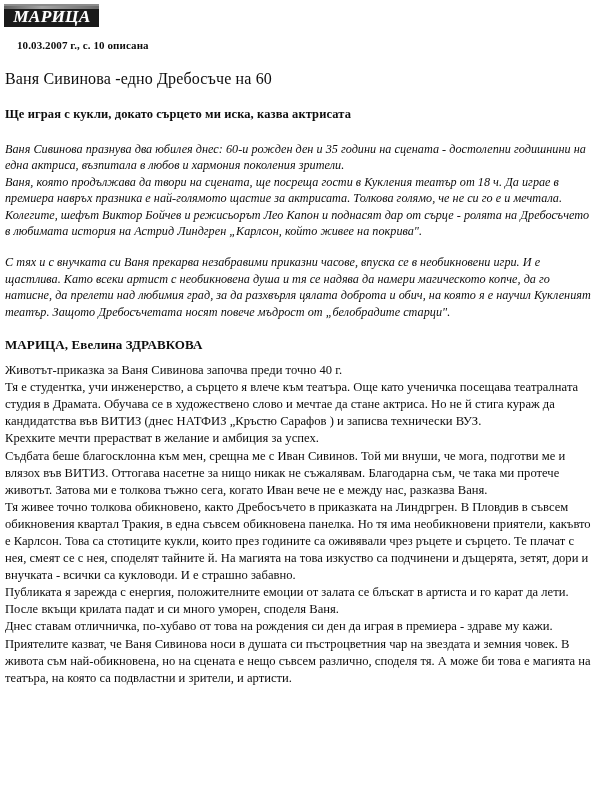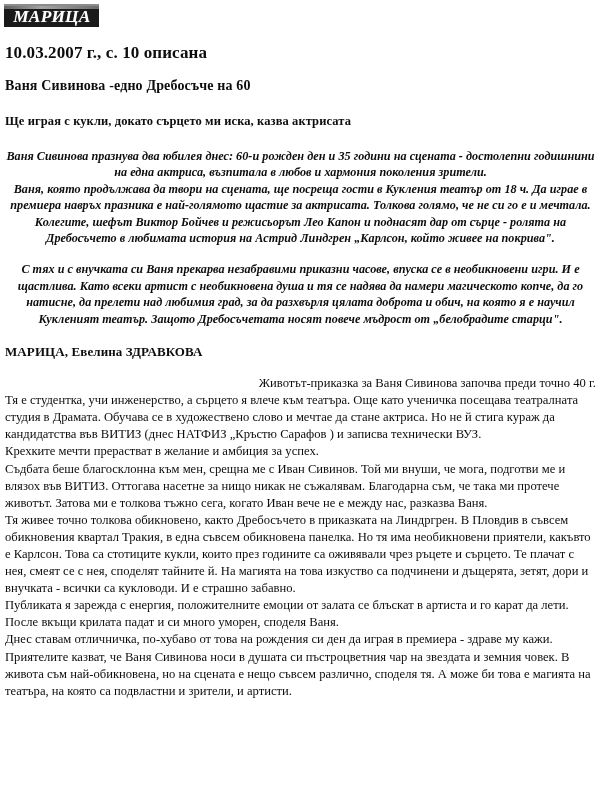--- a/index.html
+++ b/index.html
@@ -21,21 +21,21 @@
     height: 800px;
     box-sizing: border-box;
     padding: 2px 4px 0 4px;
     position: relative;
   }
 
   
   .masthead {
     position: relative;
     height: 27px;
-    margin-bottom: 16px;
+    margin-bottom: 9px;
   }
   .logo-block {
     position: absolute;
     left: 0;
     top: 2px;
     width: 95px;
     height: 23px;
     background: #1a1a1a;
     border-top: 2px solid #8c8c8c;
     box-sizing: border-box;
@@ -59,51 +59,51 @@
     font-style: italic;
     font-size: 17px;
     letter-spacing: 0.2px;
     line-height: 1;
     transform: scaleX(1.02);
     text-shadow: 0 0 1px rgba(255,255,255,.35);
     white-space: nowrap;
   }
 
   .issue-line {
-    font-size: 17px;
+    font-size: 11px;
     font-weight: bold;
     line-height: 15px;
-    margin: 1px 0 0 1px;
+    margin: 1px 0 0 13px;
     letter-spacing: .1px;
   }
 
   
   .headline {
-    font-size: 14px;
-    font-weight: bold;
+    font-size: 16px;
+    font-weight: normal;
     line-height: 16px;
     margin: 18px 0 0 1px;
     letter-spacing: .15px;
   }
   .subhead {
     font-size: 12.5px;
     font-weight: bold;
     line-height: 16px;
     margin: 19px 0 0 1px;
     letter-spacing: .1px;
   }
 
   
   .lead {
     font-size: 12.2px;
-    font-weight: bold;
+    font-weight: normal;
     font-style: italic;
     line-height: 16.4px;
     margin: 19px 0 0 1px;
-    text-align: center;
+    text-align: left;
     letter-spacing: .02px;
   }
   .lead + .lead {
     margin-top: 0;
   }
   .lead.gap {
     margin-top: 15px;
   }
 
   
@@ -119,22 +119,21 @@
 
   
   .body-par {
     font-size: 12.6px;
     font-weight: normal;
     line-height: 17.1px;
     margin: 0 0 0 1px;
     letter-spacing: .01px;
   }
   .body-par.first {
-    margin-top: 15px;
-    text-align: right;
+    margin-top: 9px;
   }
 </style>
 </head>
 <body>
 
 <div class="page">
 
   <div class="masthead">
     <div class="logo-block">
       <span class="logo-text">МАРИЦА</span>

